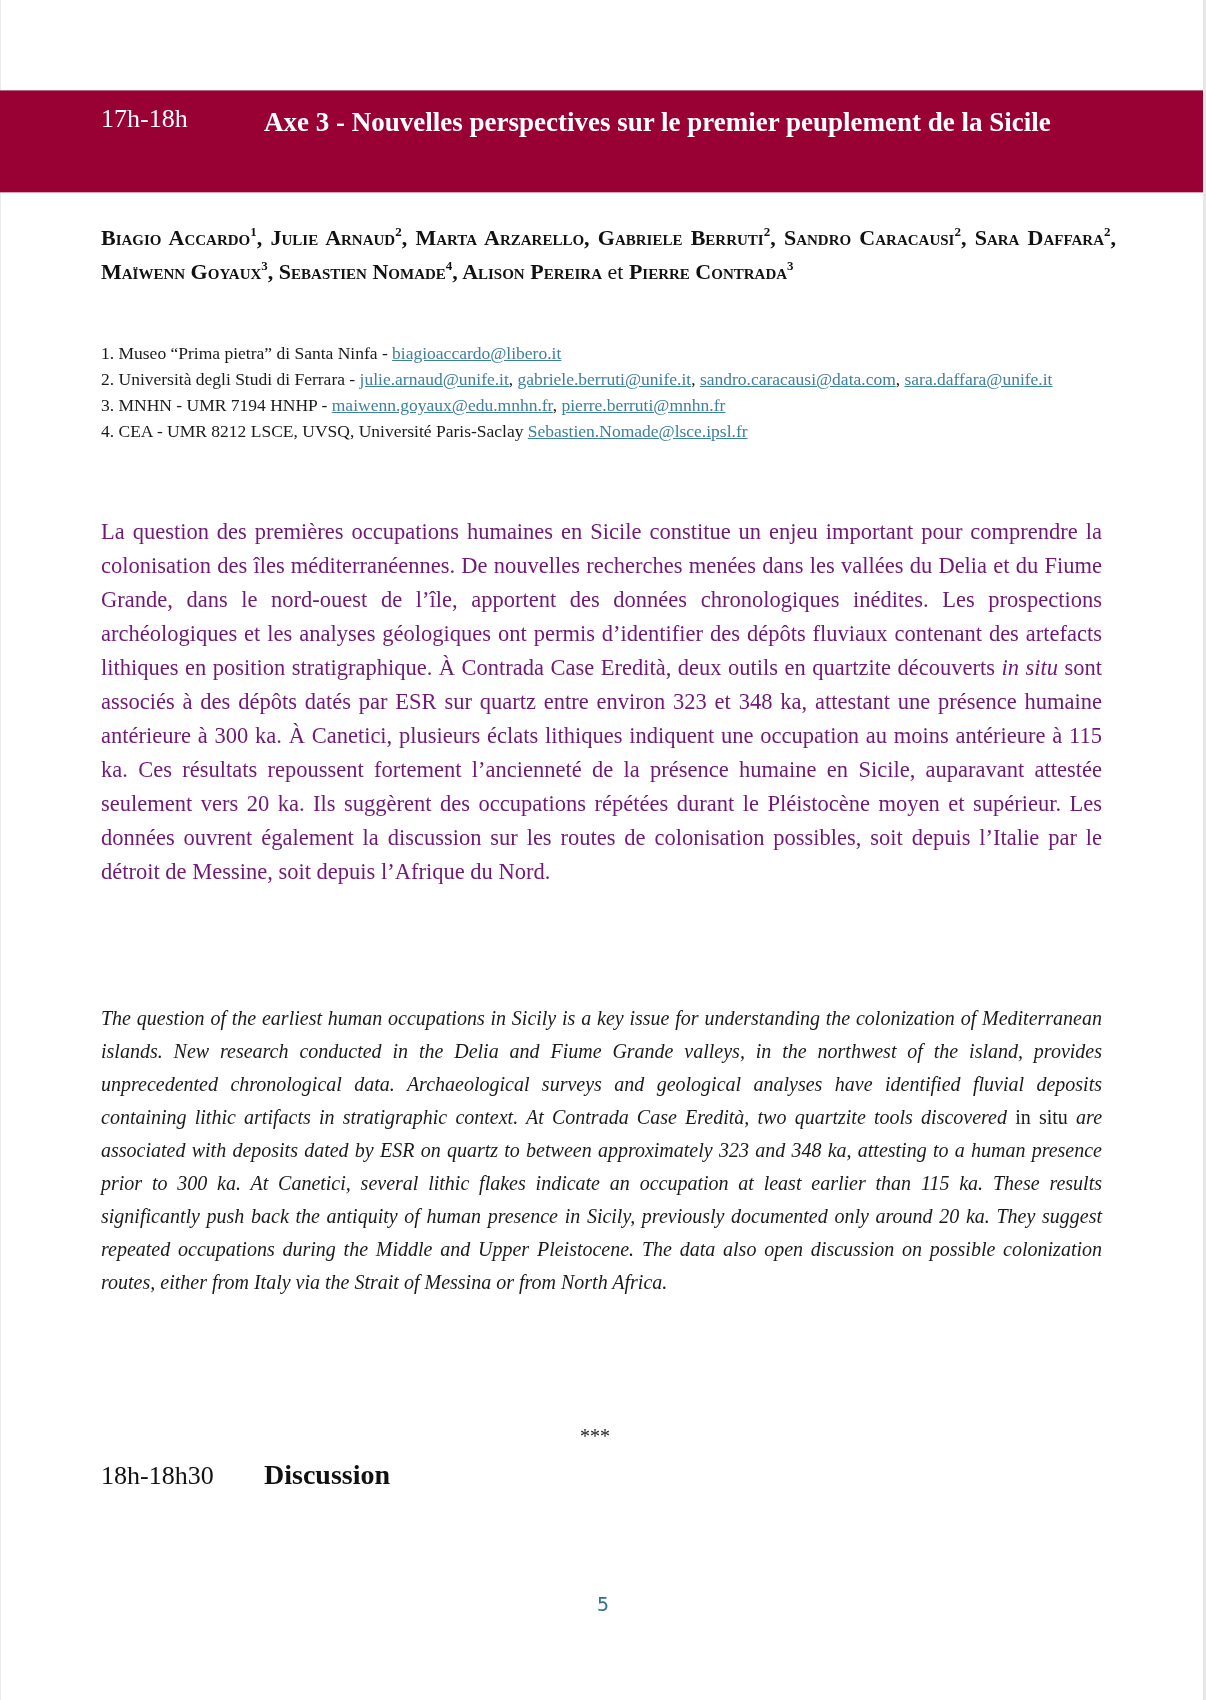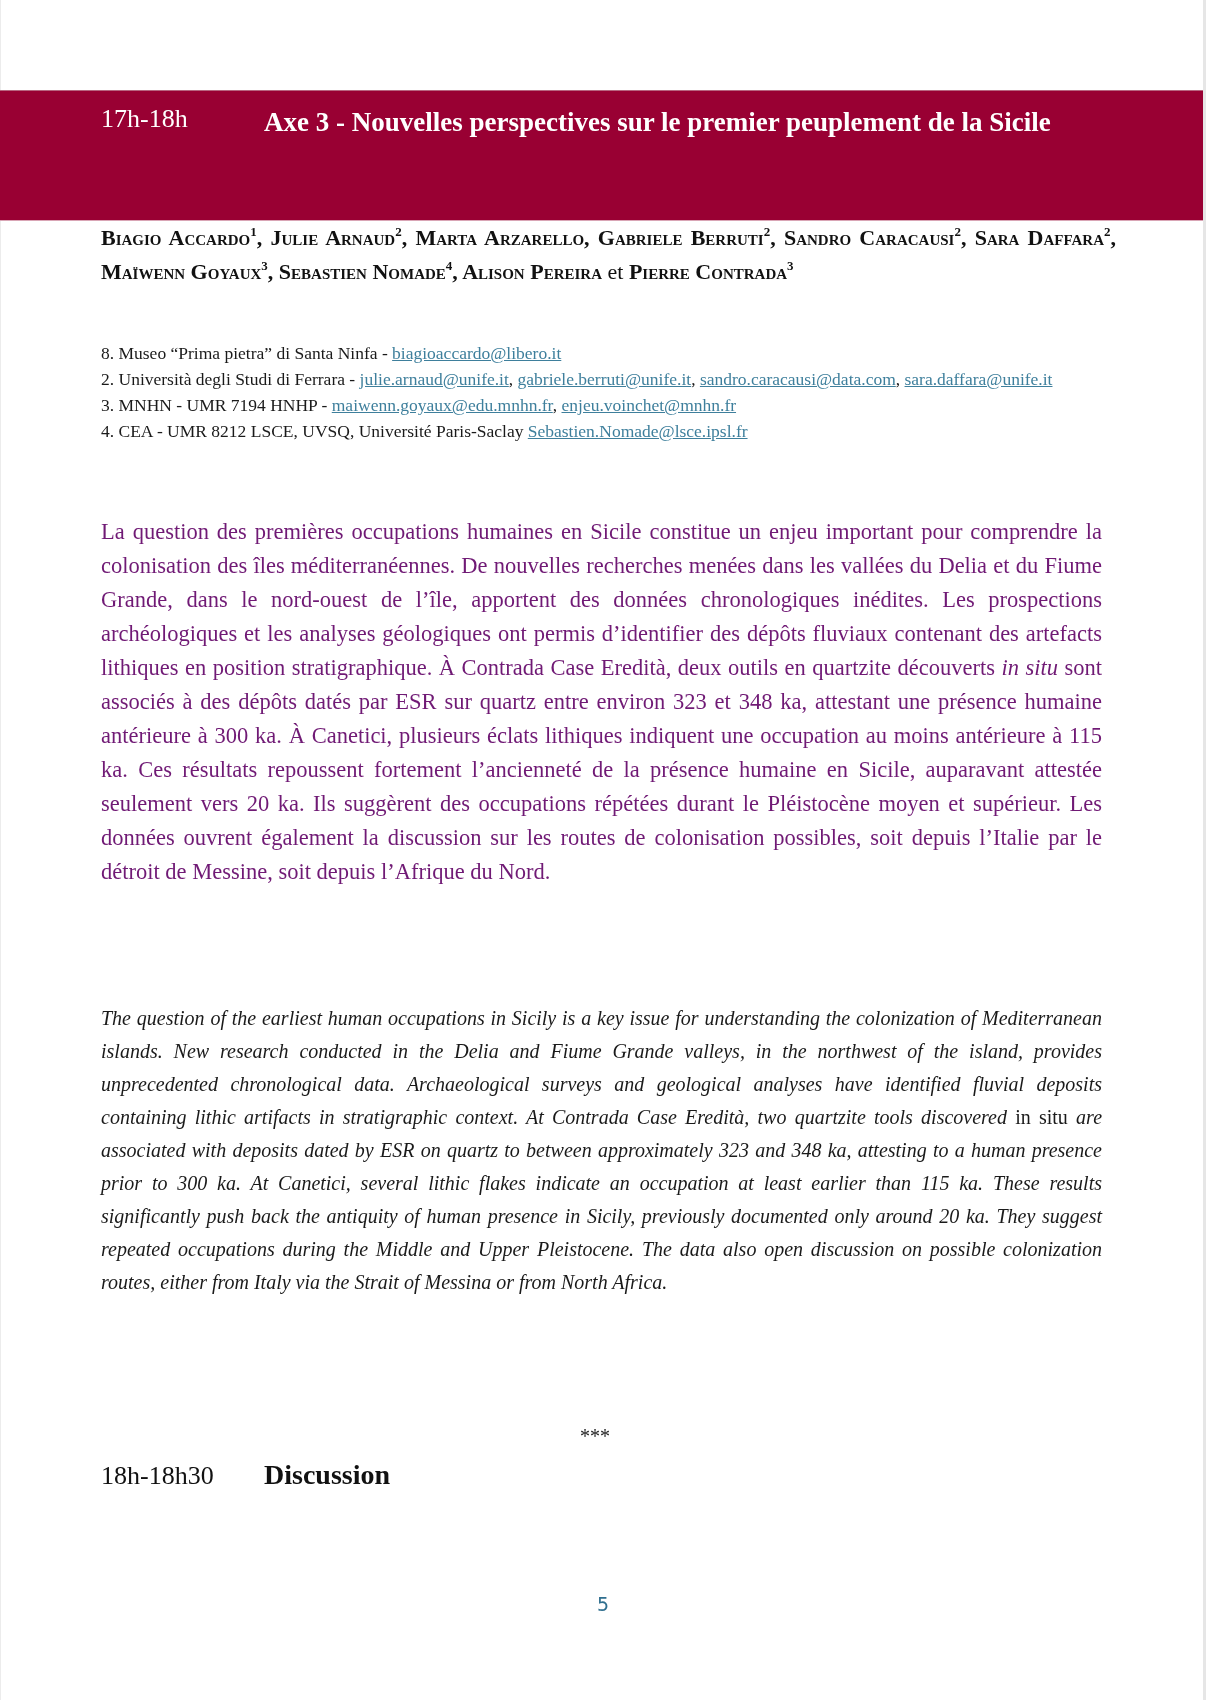--- a/index.html
+++ b/index.html
@@ -14,21 +14,21 @@
   }
   .page-edge {
     position: absolute; top: 0; right: 0; width: 3px; height: 1700px;
     background: #e6e6e6;
   }
   .page-edge-left {
     position: absolute; top: 0; left: 0; width: 1px; height: 1700px;
     background: #ececec;
   }
   .header-band {
-    position: absolute; left: 0; top: 90px; width: 1203px; height: 131px;
+    position: absolute; left: 0; top: 90px; width: 1203px; height: 103px;
     background: #990033;
     border-top: 1px solid #b86580;
     border-bottom: 1px solid #d9a5b5;
     box-sizing: border-box;
   }
   .header-time {
     position: absolute; left: 101px; top: 13px;
     font-size: 26px; color: #ffffff;
   }
   .header-title {
@@ -90,27 +90,27 @@
   <span><span>Sara Daffara</span><sup>2</sup></span>,
   <span><span>Maïwenn Goyaux</span><sup>3</sup></span>,
   <span><span>Sebastien Nomade</span><sup>4</sup></span>,
   <span><span>Alison Pereira</span></span>
   <span class="et">et</span>
   <span><span>Pierre Contrada</span><sup>3</sup></span>
 </div>
 
 <div class="affiliations">
   <div>
-    <span>8. Museo “Prima pietra” di Santa Ninfa - </span><a>biagioaccardo@libero.it</a>
+    <span>1. Museo “Prima pietra” di Santa Ninfa - </span><a>biagioaccardo@libero.it</a>
   </div>
   <div>
     <span>2. Università degli Studi di Ferrara - </span><a>julie.arnaud@unife.it</a>, <a>gabriele.berruti@unife.it</a>, <a>sandro.caracausi@data.com</a>, <a>sara.daffara@unife.it</a>
   </div>
   <div>
-    <span>3. MNHN - UMR 7194 HNHP - </span><a>maiwenn.goyaux@edu.mnhn.fr</a>, <a>enjeu.voinchet@mnhn.fr</a>
+    <span>3. MNHN - UMR 7194 HNHP - </span><a>maiwenn.goyaux@edu.mnhn.fr</a>, <a>pierre.berruti@mnhn.fr</a>
   </div>
   <div>
     <span>4. CEA - UMR 8212 LSCE, UVSQ, Université Paris-Saclay </span><a>Sebastien.Nomade@lsce.ipsl.fr</a>
   </div>
 </div>
 
 <div class="abstract-fr"><span>La question des premières occupations humaines en Sicile constitue un enjeu important pour comprendre la colonisation des îles méditerranéennes. De nouvelles recherches menées dans les vallées du Delia et du Fiume Grande, dans le nord-ouest de l’île, apportent des données chronologiques inédites. Les prospections archéologiques et les analyses géologiques ont permis d’identifier des dépôts fluviaux contenant des artefacts lithiques en position stratigraphique. À Contrada Case Eredità, deux outils en quartzite découverts </span><em>in situ</em><span> sont associés à des dépôts datés par ESR sur quartz entre environ 323 et 348 ka, attestant une présence humaine antérieure à 300 ka. À Canetici, plusieurs éclats lithiques indiquent une occupation au moins antérieure à 115 ka. Ces résultats repoussent fortement l’ancienneté de la présence humaine en Sicile, auparavant attestée seulement vers 20 ka. Ils suggèrent des occupations répétées durant le Pléistocène moyen et supérieur. Les données ouvrent également la discussion sur les routes de colonisation possibles, soit depuis l’Italie par le détroit de Messine, soit depuis l’Afrique du Nord.</span></div>
 
 <div class="abstract-en"><span>The question of the earliest human occupations in Sicily is a key issue for understanding the colonization of Mediterranean islands. New research conducted in the Delia and Fiume Grande valleys, in the northwest of the island, provides unprecedented chronological data. Archaeological surveys and geological analyses have identified fluvial deposits containing lithic artifacts in stratigraphic context. At Contrada Case Eredità, two quartzite tools discovered </span><span class="upright">in situ</span><span> are associated with deposits dated by ESR on quartz to between approximately 323 and 348 ka, attesting to a human presence prior to 300 ka. At Canetici, several lithic flakes indicate an occupation at least earlier than 115 ka. These results significantly push back the antiquity of human presence in Sicily, previously documented only around 20 ka. They suggest repeated occupations during the Middle and Upper Pleistocene. The data also open discussion on possible colonization routes, either from Italy via the Strait of Messina or from North Africa.</span></div>
 

